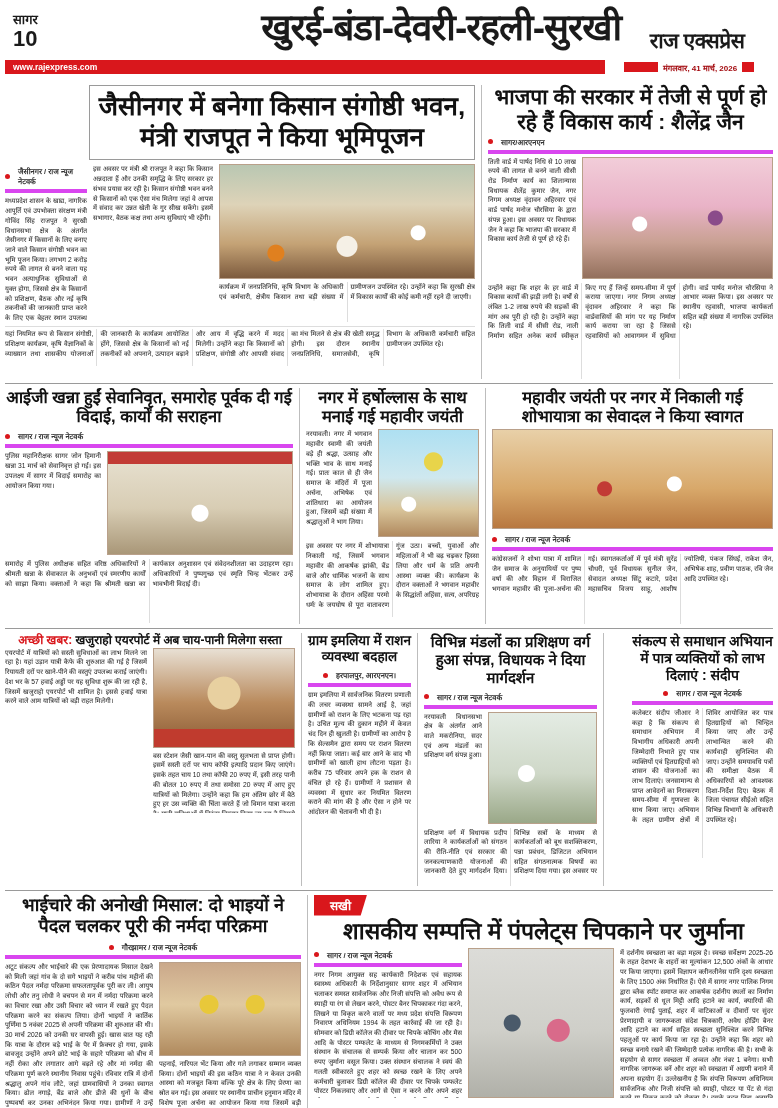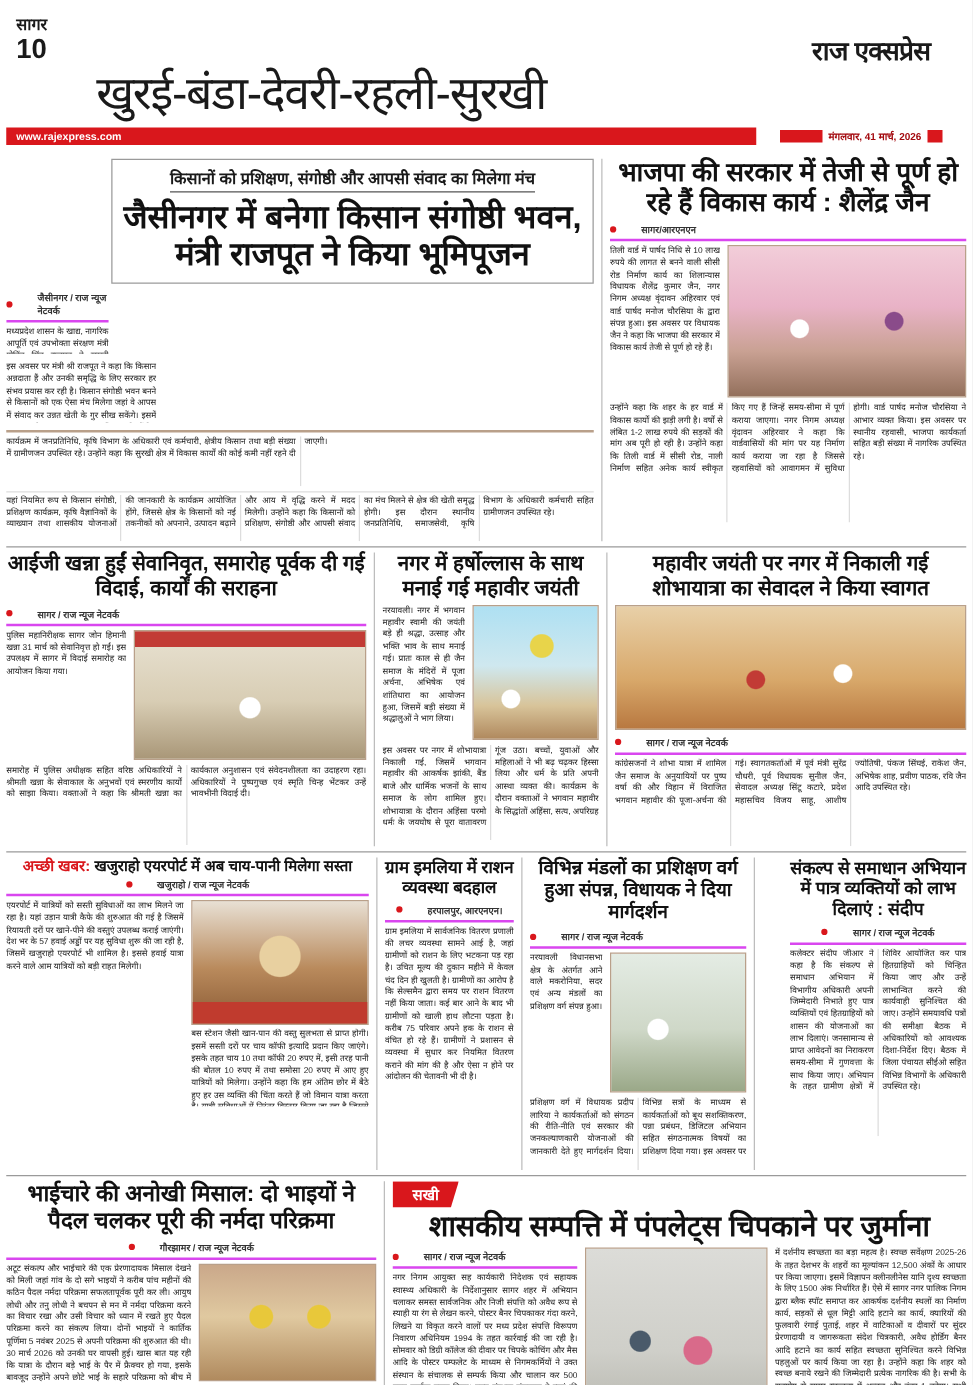--- a/index.html
+++ b/index.html
@@ -7,39 +7,39 @@
   .page {
     width: 778px; height: 1108px; margin: 0 auto; background: #fff;
     font-family: "Liberation Sans", "DejaVu Sans", sans-serif;
     color: #1a1a1a; padding: 6px 5px 0; overflow: hidden; position: relative;
   }
   
   .masthead { display: flex; align-items: flex-start; }
   .edition { width: 72px; padding: 4px 0 0 8px; }
   .ed-city { font-size: 13px; font-weight: 700; }
   .ed-page { font-size: 22px; font-weight: 800; line-height: 1; }
-  .banner { flex: 1; text-align: left; font-size: 37px; font-weight: 400; letter-spacing: -1px; line-height: 1.1; padding-top: 2px; margin-top: 47px; }
+  .banner { flex: 1; text-align: right; font-size: 37px; font-weight: 700; letter-spacing: -1px; line-height: 1.1; padding-top: 2px; }
   .logo { width: 152px; text-align: center; font-size: 21px; font-weight: 800; padding-top: 20px; letter-spacing: -0.5px; }
   .dateline { display: flex; align-items: center; height: 20px; margin: 3px 0 4px; }
   .webbar { flex: 1; background: #d9171c; color: #fff; font-size: 8.5px; font-weight: 700; padding: 2px 8px; }
   .datewrap { width: 168px; display: flex; align-items: center; justify-content: center; gap: 5px; }
   .redblk { width: 34px; height: 10px; background: #d9171c; display: inline-block; }
   .redblk.sm { width: 12px; }
   .datetext { font-size: 8px; font-weight: 700; color: #a3090e; white-space: nowrap; }
   
   .band { display: flex; gap: 6px; border-top: 1px solid #9a9a9a; padding-top: 4px; margin-top: 4px; }
   .band-top { border-top: none; margin-top: 0; }
   .band > article + article { border-left: 1px solid #bdbdbd; padding-left: 6px; }
   h2, h3 { text-align: center; font-weight: 800; color: #111; line-height: 1.18; }
   .bt { font-size: 6.7px; line-height: 1.45; text-align: justify; color: #222; overflow: hidden; }
   .cols2 { column-count: 2; column-gap: 7px; column-rule: 1px solid #ddd; }
   .cols3 { column-count: 3; column-gap: 7px; column-rule: 1px solid #ddd; }
   .cols5 { column-count: 5; column-gap: 7px; column-rule: 1px solid #ddd; }
-  .byline { display: flex; align-items: center; gap: 20px; font-size: 7.5px; font-weight: 700; color: #333;
-            border-bottom: 2px solid #d946ef; padding: 2px 0 3px; margin-bottom: 3px; }
+  .byline { display: flex; align-items: center; gap: 8px; font-size: 7.5px; font-weight: 700; color: #333;
+            border-bottom: 4px solid #d946ef; padding: 2px 0 3px; margin-bottom: 3px; }
   .byline.center { justify-content: center; }
   .dot { width: 5px; height: 5px; border-radius: 50%; background: #d9171c; flex: 0 0 auto; }
   .mid-row { display: flex; gap: 6px; }
   .txtcol { overflow: hidden; }
   
   .ph { border: 1px solid #b9a08a; overflow: hidden; flex: 1; }
   .ph-bhumi { background:
       radial-gradient(circle at 22% 78%, #e0801f 0 8px, rgba(0,0,0,0) 9px),
       radial-gradient(circle at 50% 72%, #f5f0e6 0 10px, rgba(0,0,0,0) 11px),
       radial-gradient(circle at 78% 60%, #fff 0 7px, rgba(0,0,0,0) 8px),
@@ -107,24 +107,23 @@
     <div class="datewrap">
       <span class="redblk"></span>
       <span class="datetext">मंगलवार, 41 मार्च, 2026</span>
       <span class="redblk sm"></span>
     </div>
   </div>
 
   <section class="band band-top">
     <article style="width:470px;">
       <div class="hl-box">
-        <div class="kicker">किसानों को प्रशिक्षण, संगोष्ठी और आपसी संवाद का मिलेगा मंच</div>
         <h2 class="hl-xl">जैसीनगर में बनेगा किसान संगोष्ठी भवन, मंत्री राजपूत ने किया भूमिपूजन</h2>
       </div>
-      <div class="mid-row" style="height:158px; margin-top:4px;flex-direction:column;">
+      <div class="mid-row" style="height:158px; margin-top:4px;">
         <div class="txtcol" style="width:82px;">
           <div class="byline">
               <span class="dot"></span>
               <span>जैसीनगर / राज न्यूज नेटवर्क</span>
             </div>
           <div class="bt" style="height:138px;">मध्यप्रदेश शासन के खाद्य, नागरिक आपूर्ति एवं उपभोक्ता संरक्षण मंत्री गोविंद सिंह राजपूत ने सुरखी विधानसभा क्षेत्र के अंतर्गत जैसीनगर में किसानों के लिए बनाए जाने वाले किसान संगोष्ठी भवन का भूमि पूजन किया। लगभग 2 करोड़ रुपये की लागत से बनने वाला यह भवन अत्याधुनिक सुविधाओं से युक्त होगा, जिससे क्षेत्र के किसानों को प्रशिक्षण, बैठक और नई कृषि तकनीकों की जानकारी प्राप्त करने के लिए एक बेहतर स्थान उपलब्ध हो सकेगा।</div>
         </div>
         <div class="txtcol" style="width:120px;">
           <div class="bt" style="height:158px;">इस अवसर पर मंत्री श्री राजपूत ने कहा कि किसान अन्नदाता हैं और उनकी समृद्धि के लिए सरकार हर संभव प्रयास कर रही है। किसान संगोष्ठी भवन बनने से किसानों को एक ऐसा मंच मिलेगा जहां वे आपस में संवाद कर उन्नत खेती के गुर सीख सकेंगे। इसमें सभागार, बैठक कक्ष तथा अन्य सुविधाएं भी रहेंगी।</div>
         </div>
@@ -180,24 +179,20 @@
           <span class="dot"></span>
           <span>सागर / राज न्यूज नेटवर्क</span>
         </div>
       <div class="bt cols3" style="height:70px;">कांग्रेसजनों ने शोभा यात्रा में शामिल जैन समाज के अनुयायियों पर पुष्प वर्षा की और विहान में विराजित भगवान महावीर की पूजा-अर्चना की गई। स्वागतकर्ताओं में पूर्व मंत्री सुरेंद्र चौधरी, पूर्व विधायक सुनील जैन, सेवादल अध्यक्ष सिंटू कटारे, प्रदेश महासचिव विजय साहू, आशीष ज्योतिषी, पंकज सिंघई, राकेश जैन, अभिषेक शाह, प्रवीण पाठक, रवि जैन आदि उपस्थित रहे।</div>
     </article>
   </section>
 
   <section class="band">
     <article style="width:290px;">
       <h2 class="hl-lg" style="font-size:12px;"><span class="red">अच्छी खबर:</span><span> खजुराहो एयरपोर्ट में अब चाय-पानी मिलेगा सस्ता</span></h2>
-      <div class="byline center">
-          <span class="dot"></span>
-          <span>खजुराहो / राज न्यूज नेटवर्क</span>
-        </div>
       <div class="mid-row" style="height:168px;">
         <div class="txtcol bt" style="width:142px; height:168px;">एयरपोर्ट में यात्रियों को सस्ती सुविधाओं का लाभ मिलने जा रहा है। यहां उड़ान यात्री कैफे की शुरुआत की गई है जिसमें रियायती दरों पर खाने-पीने की वस्तुएं उपलब्ध कराई जाएंगी। देश भर के 57 हवाई अड्डों पर यह सुविधा शुरू की जा रही है, जिसमें खजुराहो एयरपोर्ट भी शामिल है। इससे हवाई यात्रा करने वाले आम यात्रियों को बड़ी राहत मिलेगी।</div>
         <div style="flex:1; display:flex; flex-direction:column; gap:3px;">
           <div class="ph ph-airport" style="height:100px; flex:none;"></div>
           <div class="bt" style="height:62px;">बस स्टेशन जैसी खान-पान की वस्तु सुलभता से प्राप्त होगी। इसमें सस्ती दरों पर चाय कॉफी इत्यादि प्रदान किए जाएंगे। इसके तहत चाय 10 तथा कॉफी 20 रुपए में, इसी तरह पानी की बोतल 10 रुपए में तथा समोसा 20 रुपए में आए हुए यात्रियों को मिलेगा। उन्होंने कहा कि हम अंतिम छोर में बैठे हुए हर उस व्यक्ति की चिंता करते हैं जो विमान यात्रा करता है। यात्री सुविधाओं में निरंतर विस्तार किया जा रहा है जिससे केंद्र सरकार की उड़ान योजना को नई गति मिलेगी। एयरपोर्ट प्रबंधन ने बताया कि नई व्यवस्था शीघ्र लागू हो जाएगी जिसका लाभ सभी श्रेणी के यात्रियों को मिलेगा।</div>
         </div>
       </div>
     </article>
 
     <article style="width:110px;">

